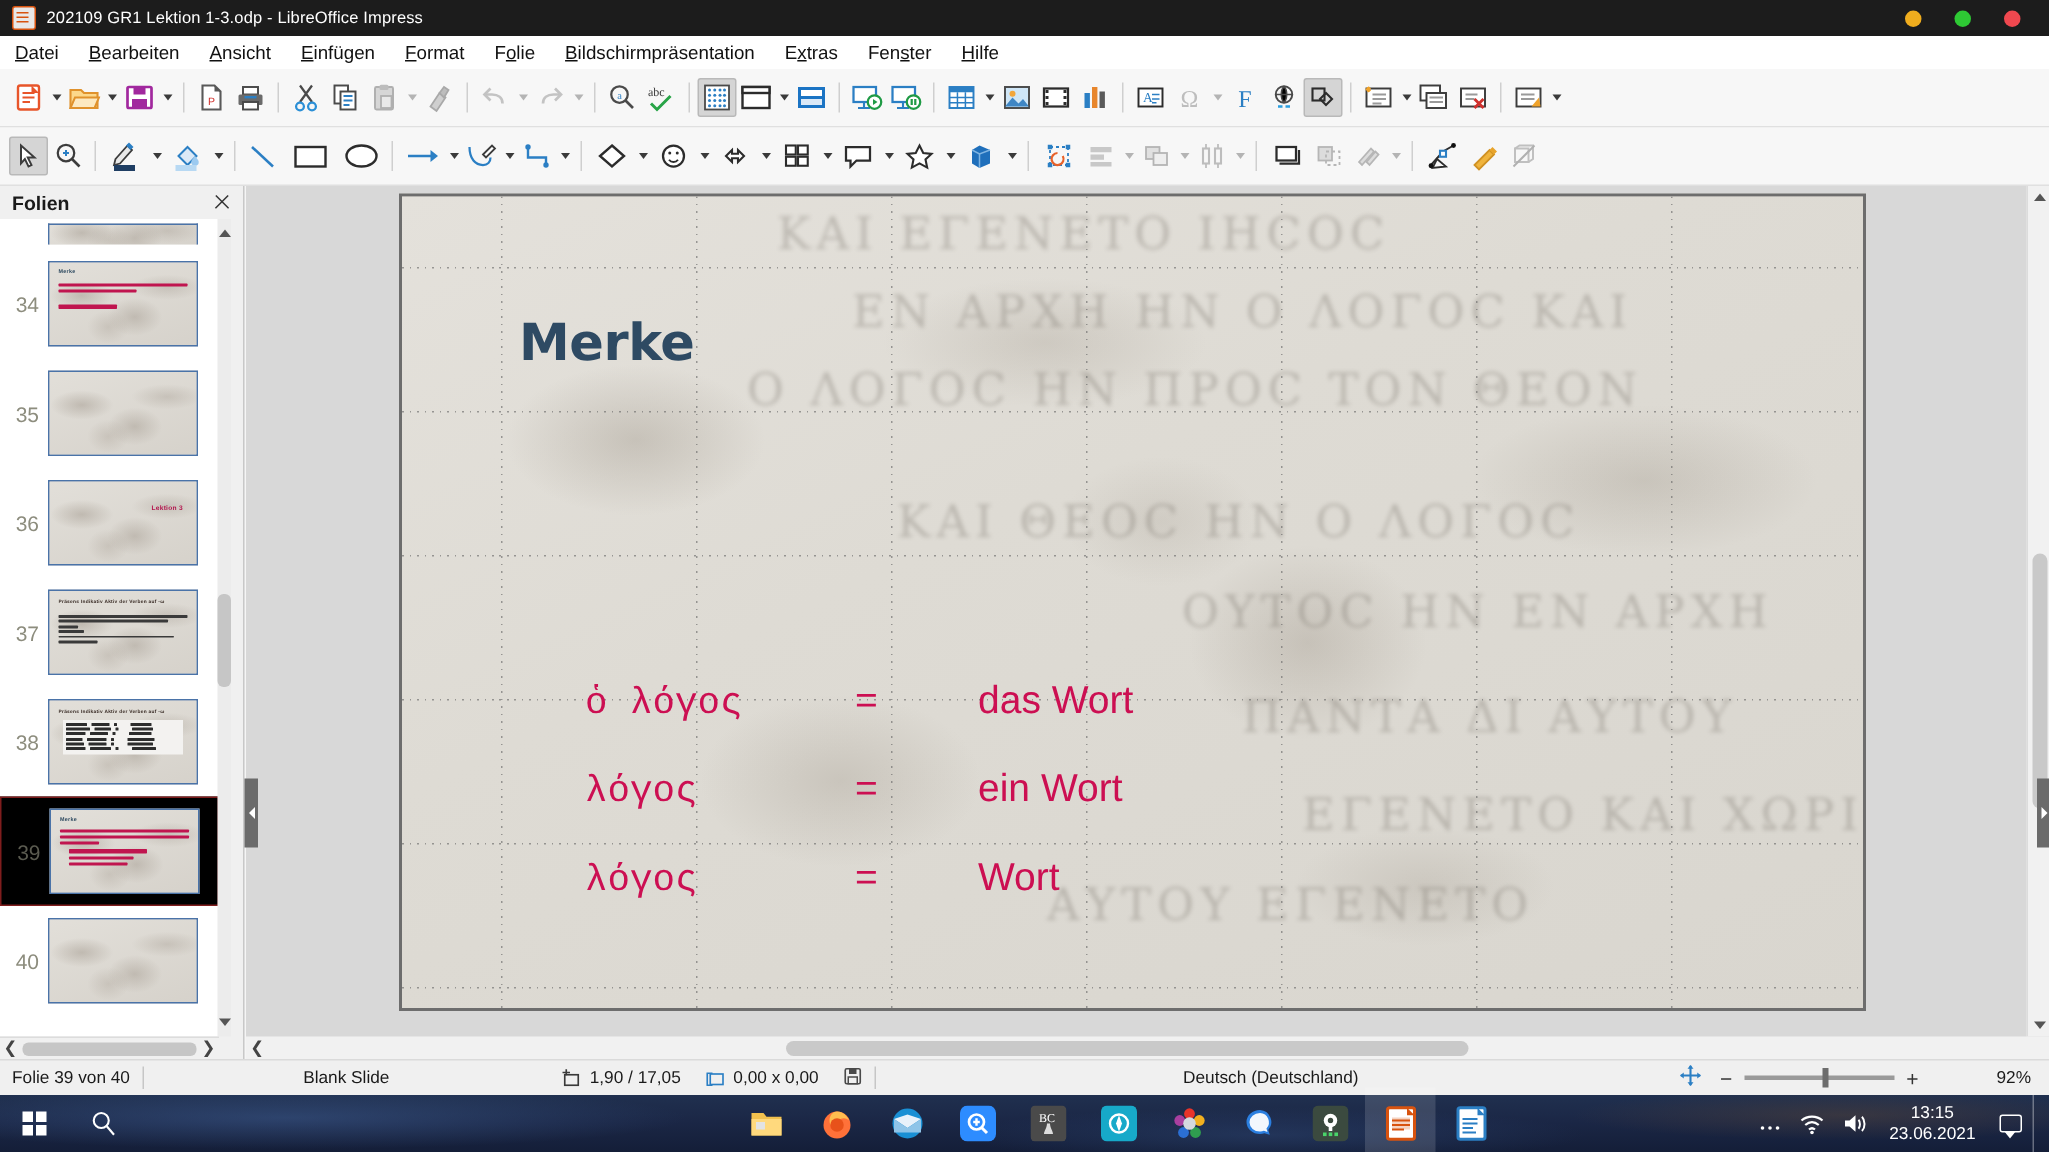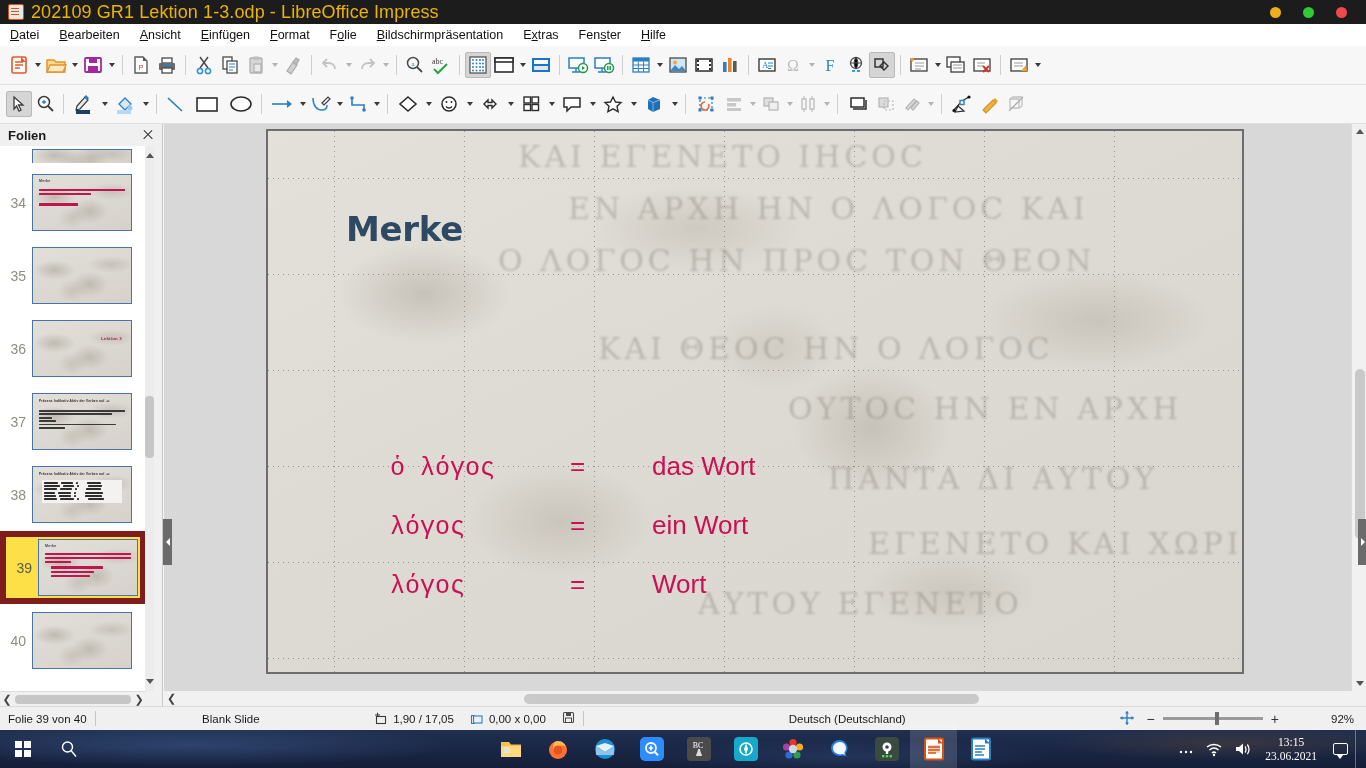--- a/index.html
+++ b/index.html
@@ -19,21 +19,21 @@
     display:flex; align-items:center;
   }
   .tb-icon { width:16px; height:16px; margin-left:8px; margin-right:7px; position:relative; }
   .tb-icon .doc {
     position:absolute; inset:0; background:#e8e8e8; border:1.6px solid #d8530f; border-radius:2px;
   }
   .tb-icon .doc:after{
     content:""; position:absolute; left:2px; top:3px; width:8px; height:1.4px;
     background:#d8530f; box-shadow:0 3px 0 #d8530f, 0 6px 0 #d8530f;
   }
-  .tb-title { font-size:18px; letter-spacing:.1px; color:#eab308; }
+  .tb-title { font-size:11px; letter-spacing:.1px; color:#ffffff; }
   .tb-lights { margin-left:auto; display:flex; gap:22px; padding-right:19px; }
   .light { width:11px; height:11px; border-radius:50%; }
   .light.y { background:#f0ad1e; }
   .light.g { background:#2ec934; }
   .light.r { background:#f0484f; }
 
   
   .menubar {
     position:absolute; top:24px; left:0; width:1366px; height:22px;
     background:#ffffff; display:flex; align-items:center;
@@ -86,21 +86,21 @@
   .sp-close::before{ transform:rotate(45deg); }
   .sp-close::after{ transform:rotate(-45deg); }
 
   .sp-list {
     position:absolute; top:22px; left:0; width:146px; height:545px;
     background:#ffffff; overflow:hidden;
   }
   .slide-row {
     display:flex; align-items:center; height:73px; padding-left:2px; position:relative;
   }
-  .slide-row.sel { background:#fde047; border:6px solid #7f1d1d; }
+  .slide-row.sel { background:#000000; border:1px solid #7f1d1d; }
   .slide-num {
     width:30px; text-align:right; padding-right:6px;
     font-size:14px; color:#8d8d7e;
   }
   .slide-row.sel .slide-num { color:#5b5b50; }
   .thumb {
     width:100px; height:57px; border:1.5px solid #4a73a8; position:relative;
     background:#dedbd6; overflow:hidden; flex:0 0 auto;
   }
   .thumb .papyrus {
@@ -241,21 +241,21 @@
   .tb-start{ width:46px; height:38px; display:flex;align-items:center;justify-content:center; position:relative; z-index:2;}
   .winlogo{ width:16px; height:16px; display:grid; grid-template-columns:1fr 1fr; grid-template-rows:1fr 1fr; gap:2px;}
   .winlogo i{ background:#fff; display:block;}
   .tb-search{ width:46px; height:38px; display:flex;align-items:center;justify-content:center; position:relative; z-index:2;}
   .tb-apps{ display:flex; align-items:center; position:relative; z-index:2; margin-left:395px; }
   .tb-app{ width:47px; height:48px; display:flex; align-items:center; justify-content:center; position:relative;text-decoration:underline;}
   .tb-app.on{ background:rgba(255,255,255,.14); }
   .tb-app.on::after{ content:""; position:absolute; bottom:0; left:8px; right:8px; height:2px; background:#9bb7e0;}
   .appicon{ width:24px; height:24px; position:relative; border-radius:3px; }
   .tb-right{ margin-left:auto; display:flex; align-items:center; position:relative; z-index:2; padding-right:6px; gap:2px;}
-  .tb-clock{ color:#fff; font-size:11.5px; line-height:14px; text-align:center; padding:0 8px;font-family:Liberation Serif, serif; }
+  .tb-clock{ color:#fff; font-size:11.5px; line-height:14px; text-align:center; padding:0 8px; }
   .tb-tray{ width:26px; height:38px; display:flex;align-items:center;justify-content:center; color:#fff;}
   .notifbox{ width:15px; height:12px; border:1.6px solid #fff; border-radius:2px; position:relative;}
   .notifbox::after{ content:""; position:absolute; left:2px; bottom:-5px; border-left:4px solid transparent; border-right:4px solid transparent; border-top:5px solid #fff;}
   .showdesk{ width:5px; height:38px; border-left:1px solid rgba(255,255,255,.35); }
 </style>
 </head>
 <body>
 
 <div class="app">
 

